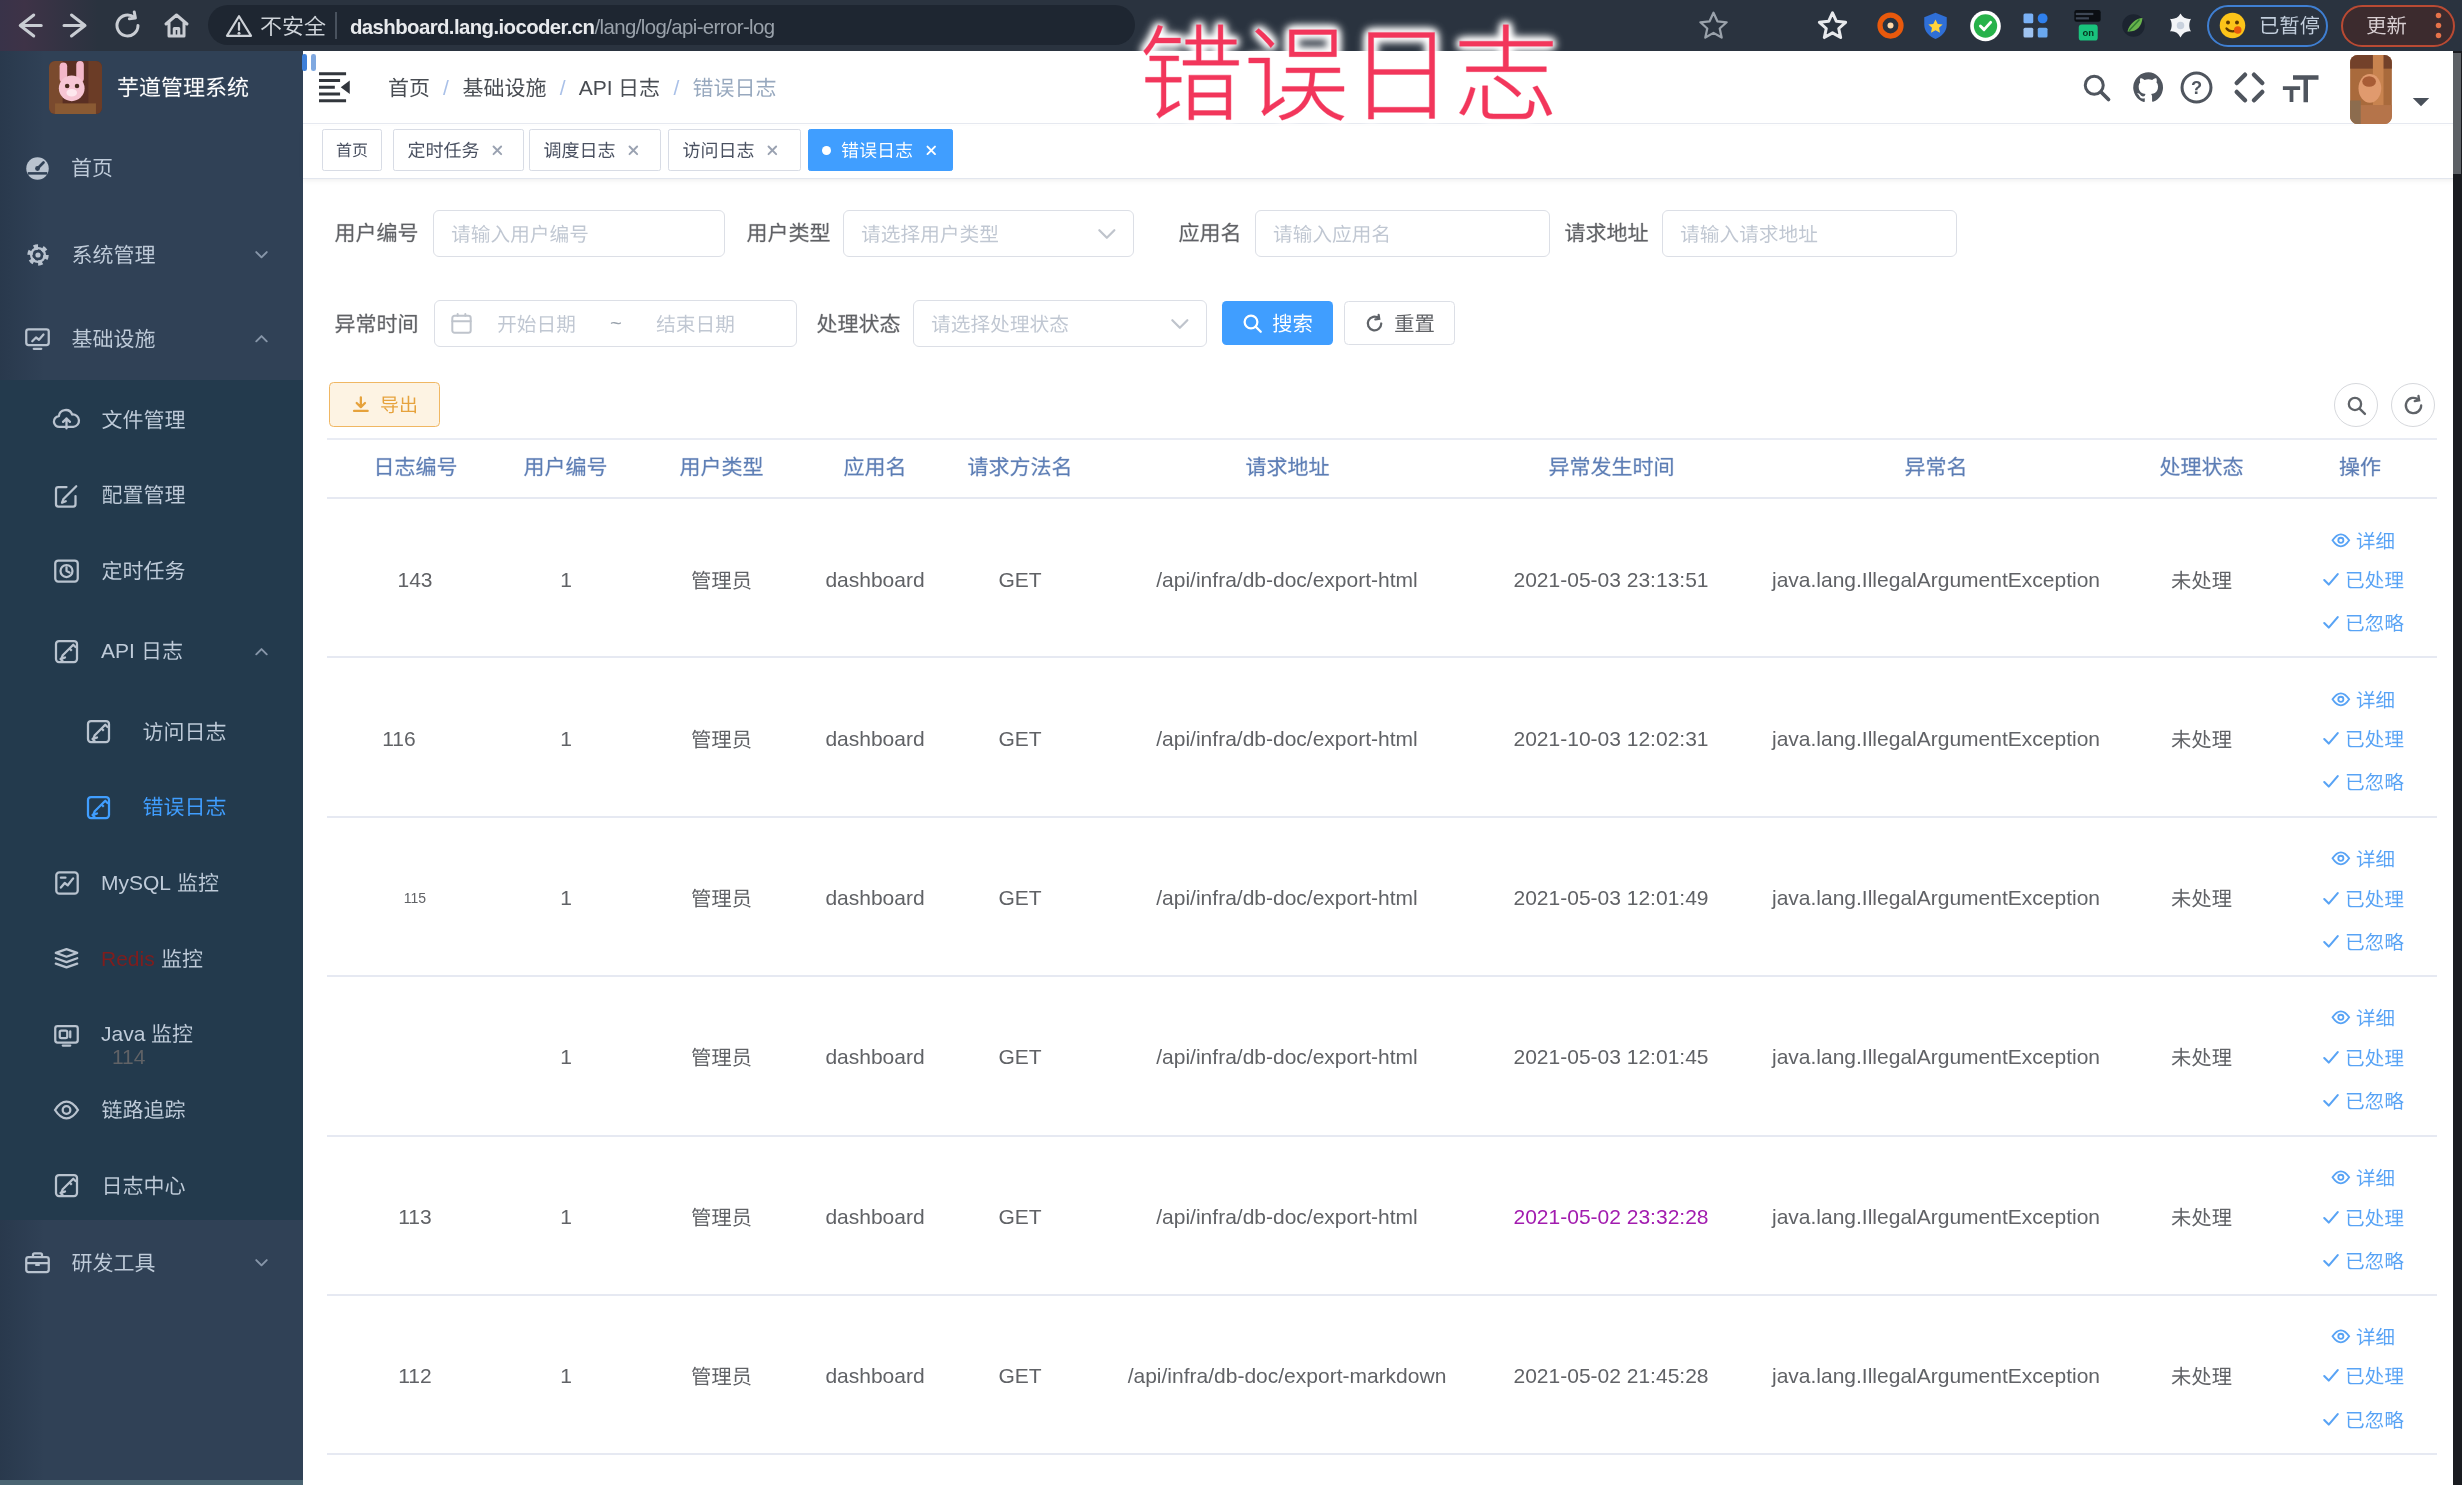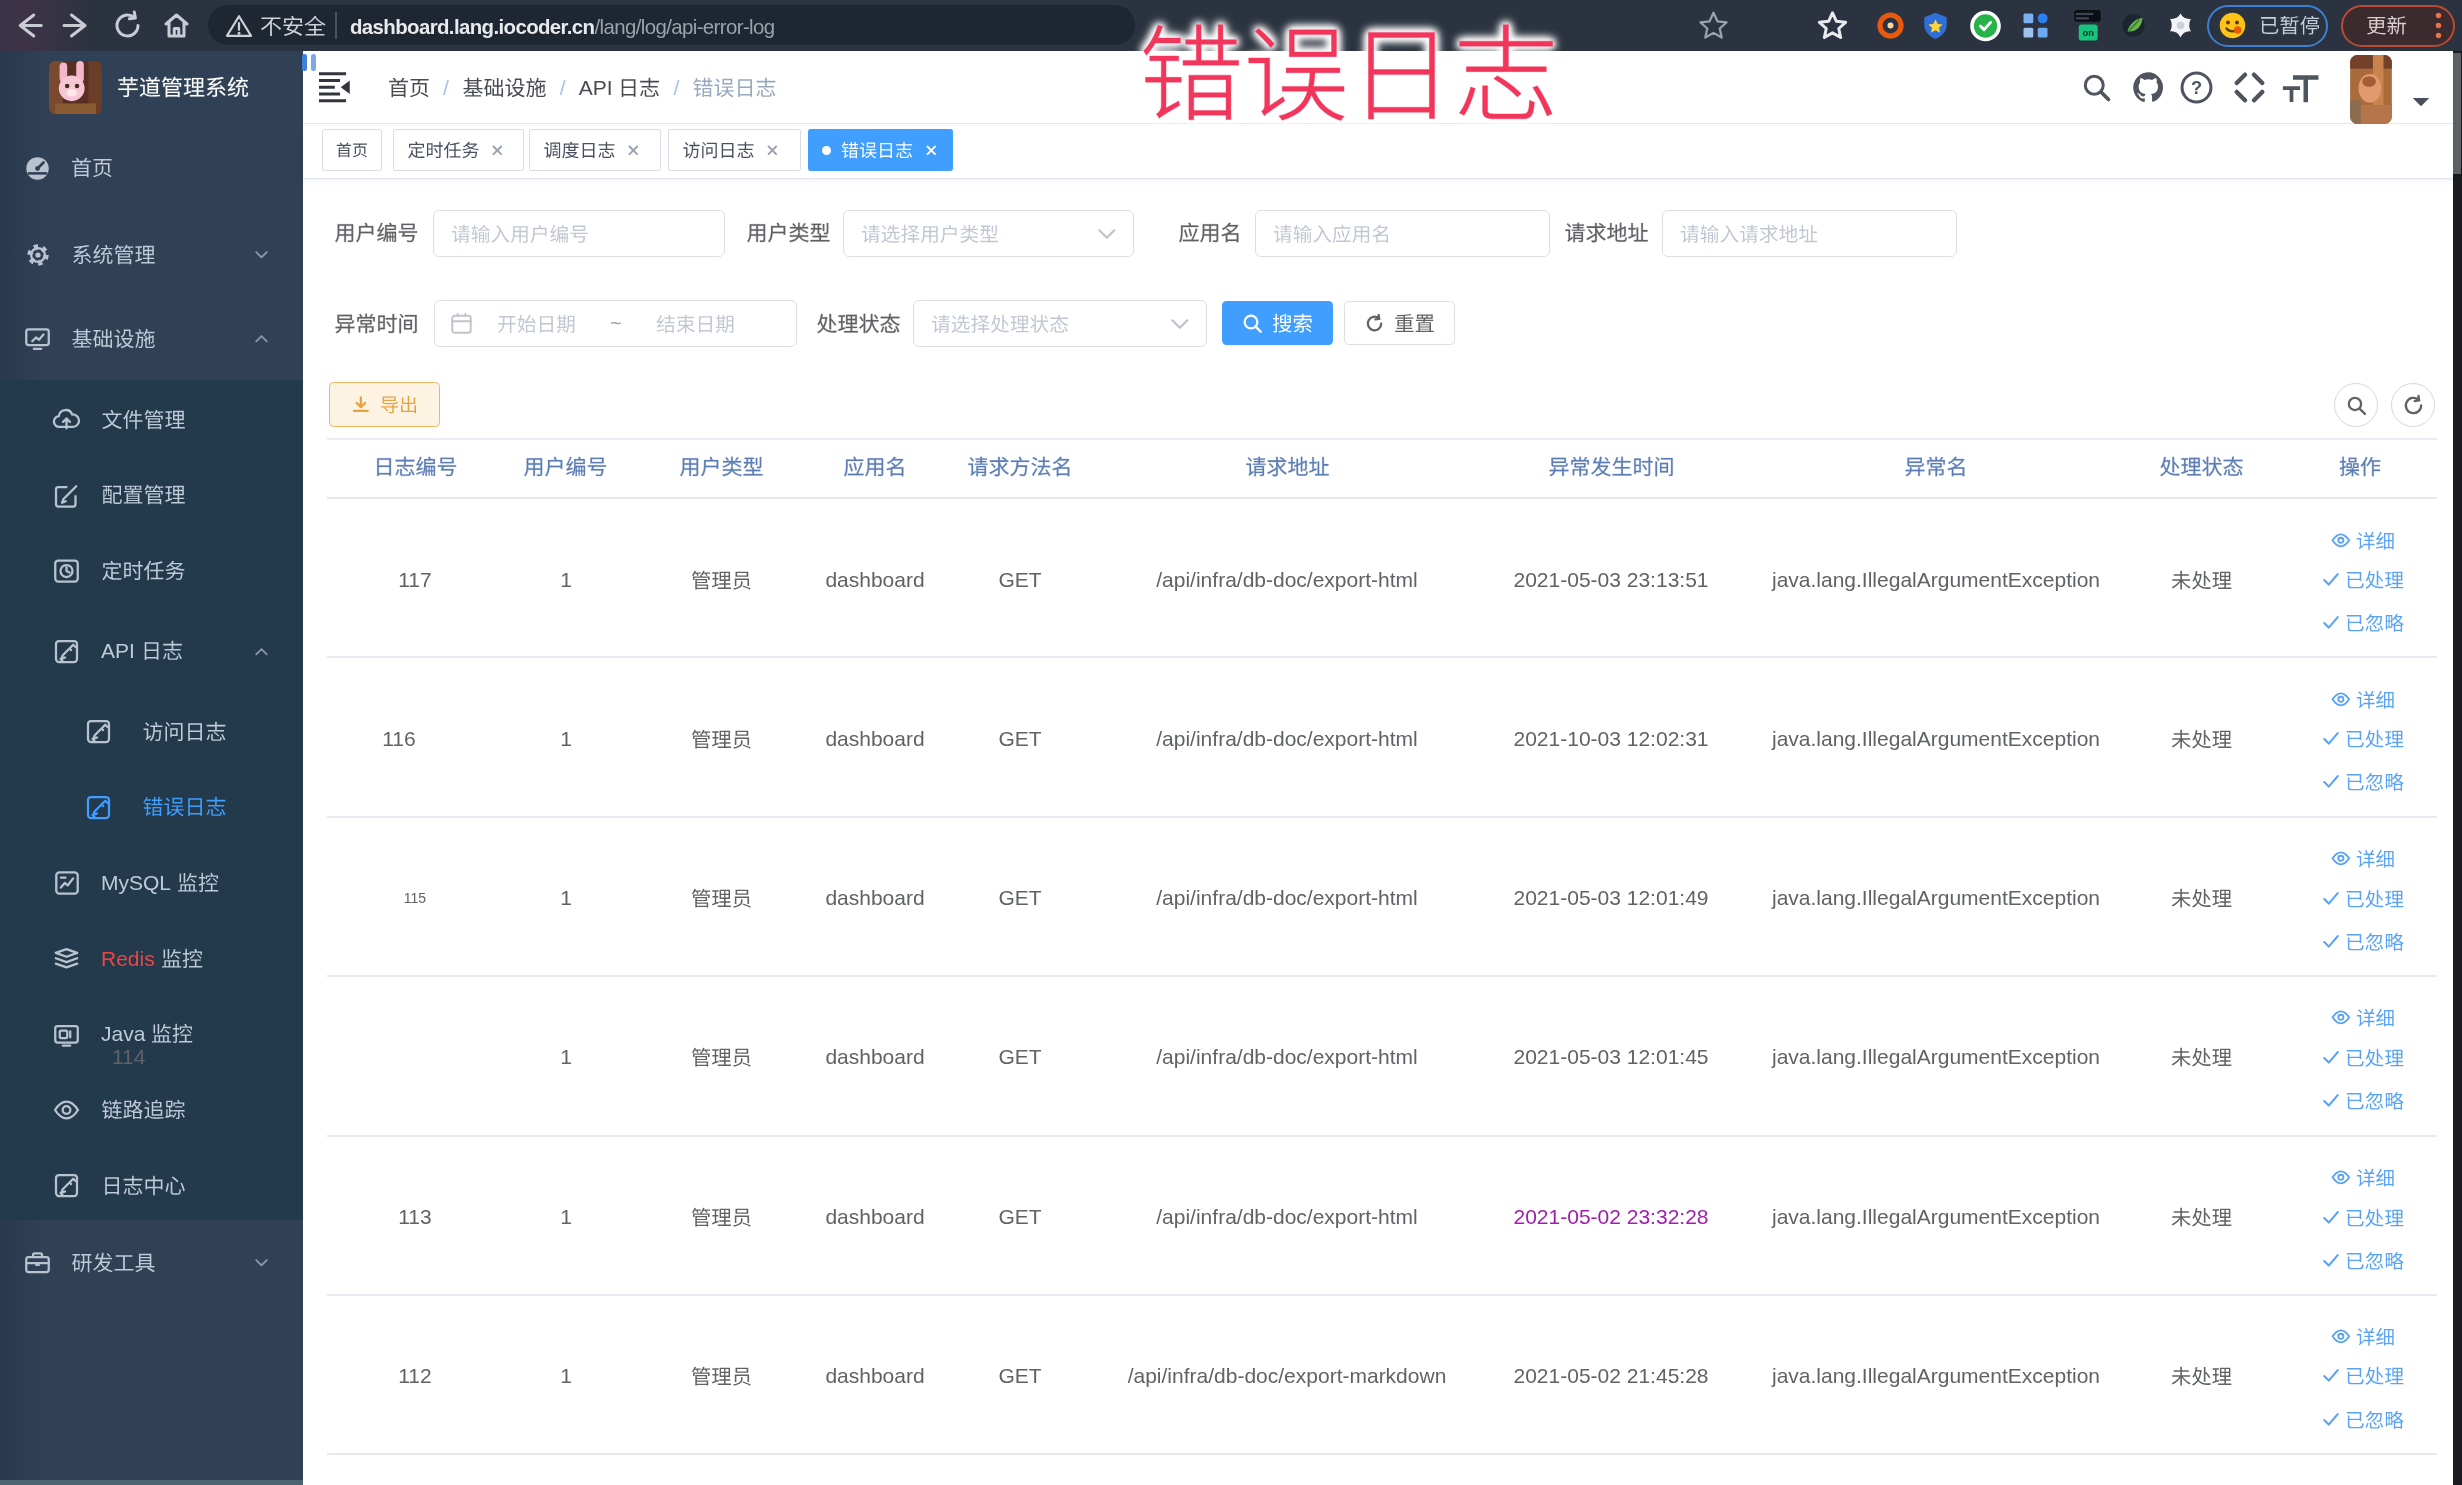--- a/index.html
+++ b/index.html
@@ -420,21 +420,21 @@
     </span>
   </div>
 <div style="position:absolute;left:52px;top:944px;width:29px;height:29px;display:flex;align-items:center;justify-content:center;">
     <svg width="29" height="26" viewBox="0 0 38 34" fill="none" style="">
       <path d="M5 9 L19 4 L33 9 L19 14 Z" stroke="#b9c3cf" stroke-width="3" stroke-linecap="round" stroke-linejoin="round" fill="none"></path>
       <path d="M5 16 L19 21 L33 16" stroke="#b9c3cf" stroke-width="3" stroke-linecap="round" stroke-linejoin="round" fill="none"></path>
       <path d="M5 23 L19 28 L33 23" stroke="#b9c3cf" stroke-width="3" stroke-linecap="round" stroke-linejoin="round" fill="none"></path>
     </svg>
   </div>
 <div style="position:absolute;left:101px;top:939px;width:182px;height:39px;display:flex;align-items:center;justify-content:center;justify-content:flex-start;">
-    <span style="font-size:21px;color:#ef4444;white-space:nowrap;display:flex;align-items:center">
+    <span style="font-size:21px;color:#7f1d1d;white-space:nowrap;display:flex;align-items:center">
       <span style="font-family:'Liberation Sans',sans-serif">Redis&nbsp;</span>
       <svg width="42" height="21" viewBox="0 0 2000 1000" fill="#bfcbd9">
         <use href="#r76d1" x="0"></use>
         <use href="#r63a7" x="1000"></use>
       </svg>
     </span>
   </div>
 <div style="position:absolute;left:52px;top:1020px;width:29px;height:29px;display:flex;align-items:center;justify-content:center;">
     <svg width="27" height="26" viewBox="0 0 36 34" fill="none" style="">
       <rect x="3" y="5" width="30" height="22" rx="3" stroke="#b9c3cf" stroke-width="3"></rect>
@@ -904,21 +904,21 @@
     </svg>
   </div>
 <div style="position:absolute;left:2331px;top:447px;width:58px;height:39px;display:flex;align-items:center;justify-content:center;">
     <svg width="42" height="21" viewBox="0 0 2000 1000" fill="#5d7eb5" stroke="#5d7eb5" stroke-width="12">
       <use href="#r64cd" x="0"></use>
       <use href="#r4f5c" x="1000"></use>
     </svg>
   </div>
 <div style="position:absolute;left:327px;top:656px;width:2110px;height:1.5px;background:#e6e9f2;"></div>
 <div style="position:absolute;left:112px;top:562px;width:606px;height:36px;display:flex;align-items:center;justify-content:center;">
-    <span style="font-size:21px;color:#606266;white-space:nowrap">117</span>
+    <span style="font-size:21px;color:#606266;white-space:nowrap">143</span>
   </div>
 <div style="position:absolute;left:263px;top:562px;width:606px;height:36px;display:flex;align-items:center;justify-content:center;">
     <span style="font-size:21px;color:#606266;white-space:nowrap">1</span>
   </div>
 <div style="position:absolute;left:687px;top:562px;width:69px;height:36px;display:flex;align-items:center;justify-content:center;">
     <svg width="61" height="20.4" viewBox="0 0 3000 1000" fill="#606266">
       <use href="#r7ba1" x="0"></use>
       <use href="#r7406" x="1000"></use>
       <use href="#r5458" x="2000"></use>
     </svg>

